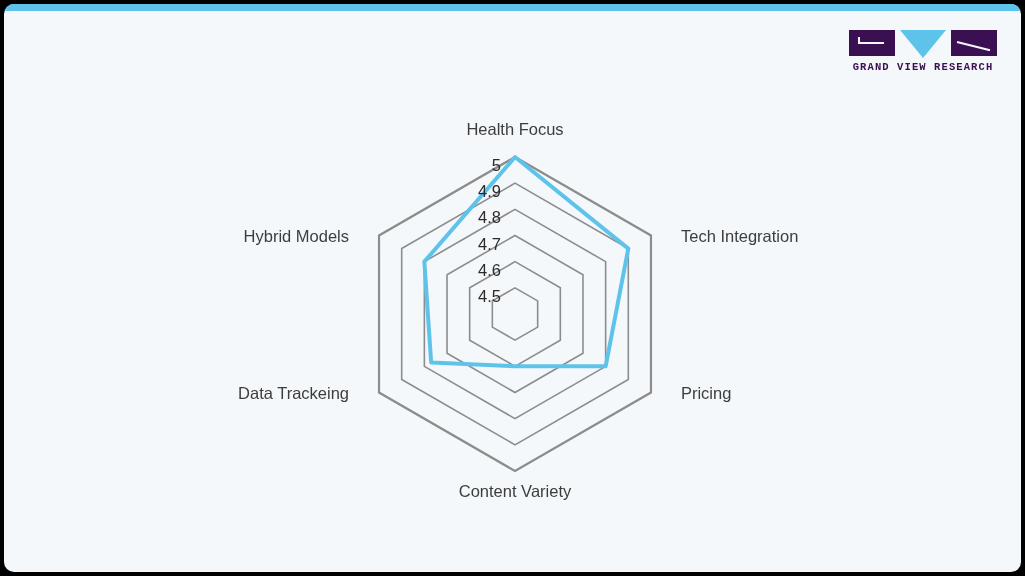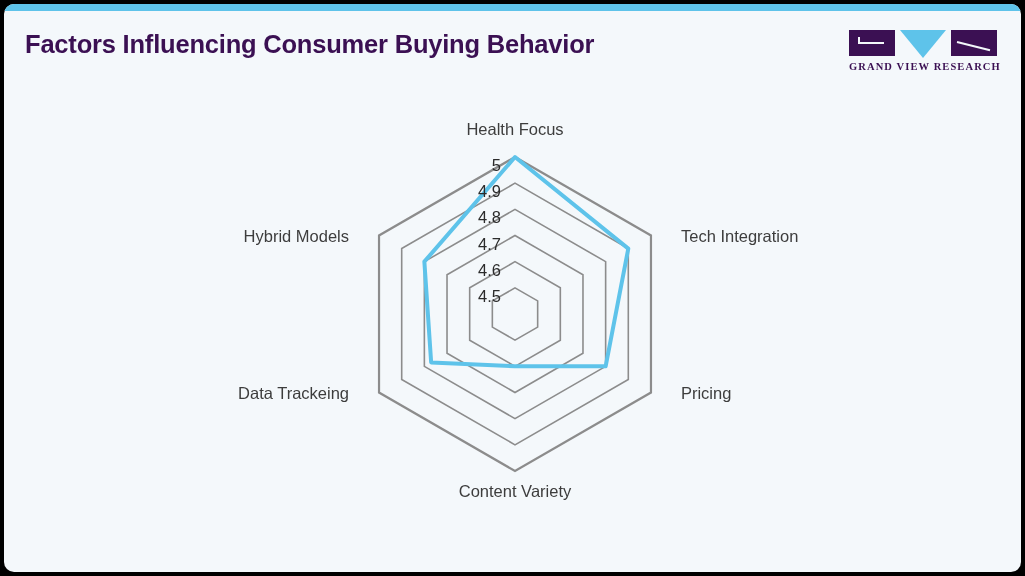--- a/index.html
+++ b/index.html
@@ -97,21 +97,21 @@
     border-right: 23px solid transparent;
     border-top: 28px solid #5ec3ea;
   }
   .logo-text {
     margin-top: 5px;
     text-align: center;
     font-size: 10.5px;
     font-weight: bold;
     letter-spacing: 1.1px;
     color: #3b1053;
-    font-family: Liberation Serif, serif;
+    font-family: Liberation Mono, monospace;
     white-space: nowrap;
   }
   
   .chart-area {
     position: absolute;
     left: 0;
     top: 0;
     width: 1017px;
     height: 568px;
   }
@@ -128,21 +128,20 @@
     text-anchor: end;
   }
 </style>
 </head>
 <body>
 
 <div class="slide">
 
   <div class="accent-bar"></div>
 
-  <div class="title">Factors Influencing Consumer Buying Behavior</div>
 
   <div class="logo">
     <div class="logo-marks">
       <div class="logo-mark">
         <div class="g-tick"></div>
         <div class="g-bar"></div>
       </div>
       <div class="logo-tri"></div>
       <div class="logo-mark">
         <div class="r-slash"></div>

